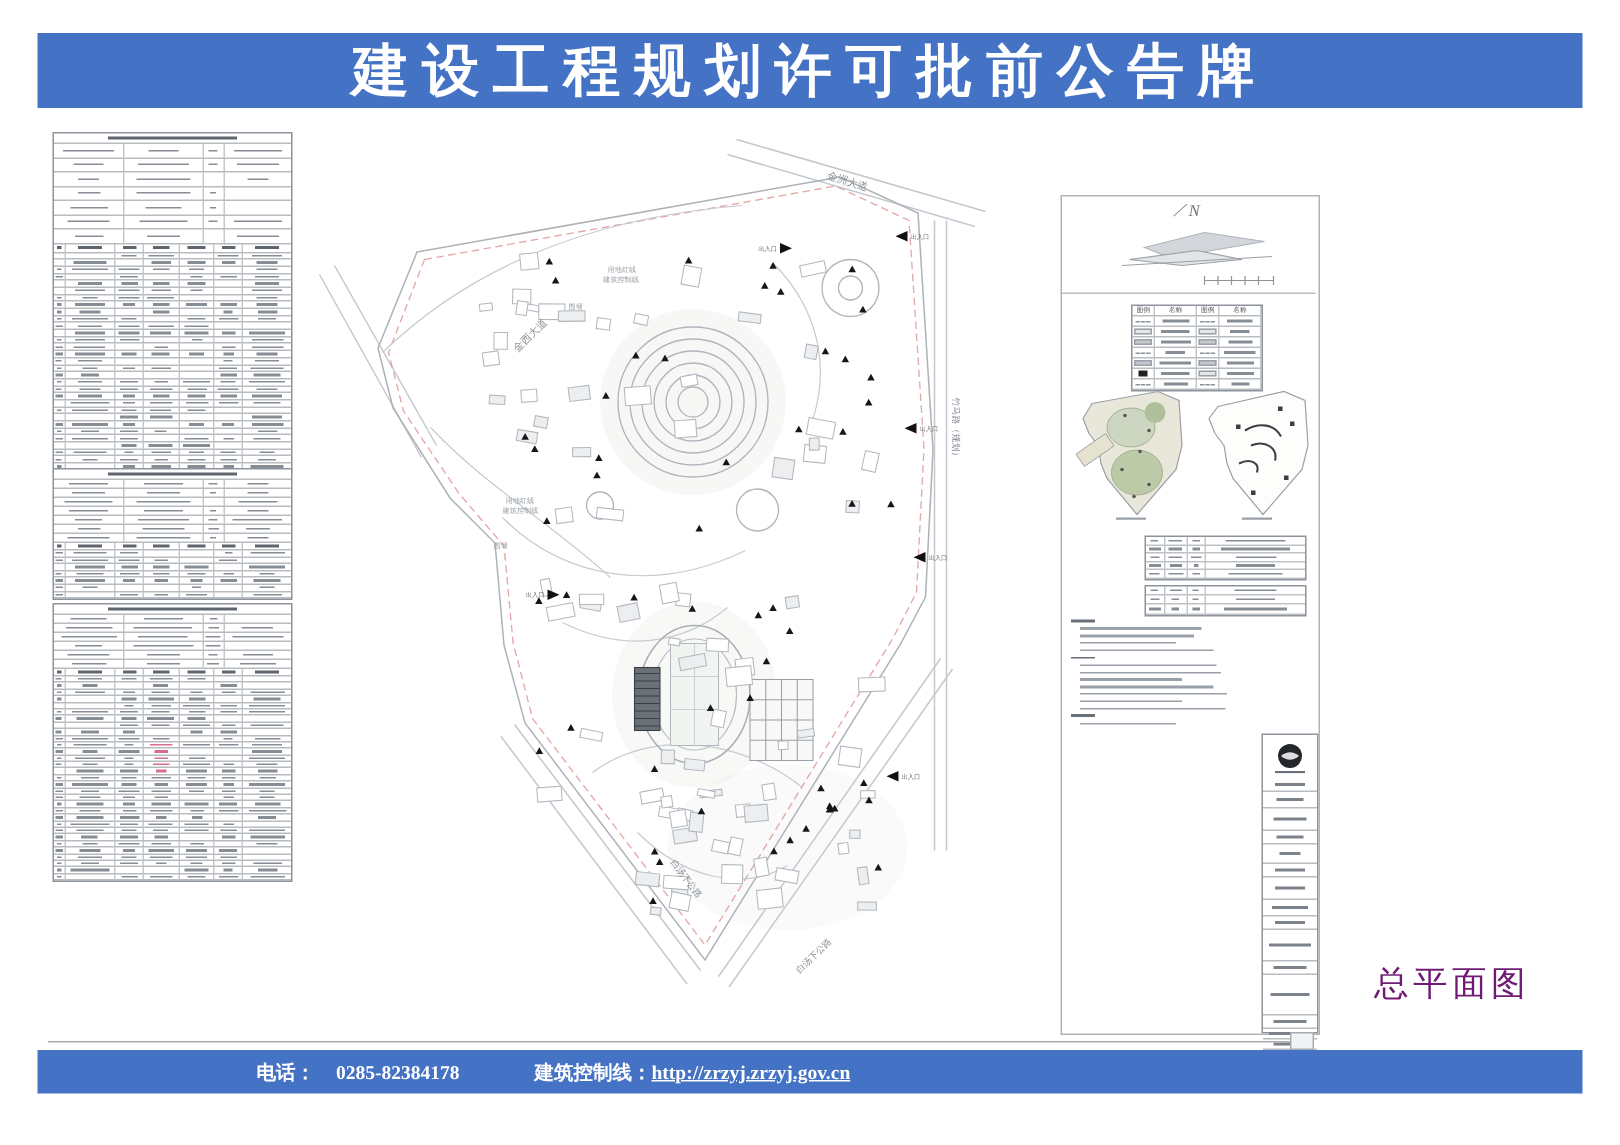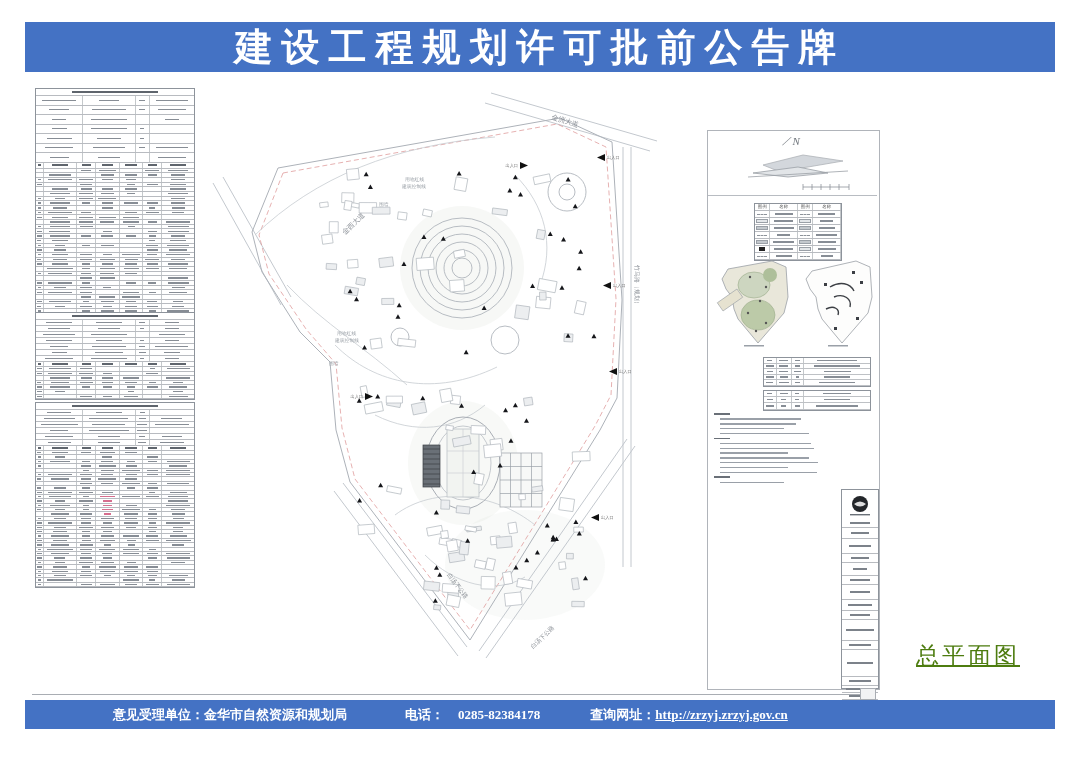--- a/index.html
+++ b/index.html
@@ -21,21 +21,21 @@
   
   #left-tables{left:35px;top:88px;width:158px;}
   .ltable{position:absolute;left:0;width:158px;border:0.8px solid #8d939b;background:#fff;}
   .trow{display:flex;width:100%;box-sizing:border-box;
         border-bottom:0.5px solid rgba(125,132,140,.55);}
   .tcell{box-sizing:border-box;display:flex;align-items:center;justify-content:center;
         border-right:0.5px solid rgba(125,132,140,.45);overflow:hidden;}
   .tcell:last-child{border-right:none;}
   .txtbar{display:block;height:1.4px;background:#878d95;}
   
-  #drawing-title{left:916px;top:640px;font-size:23px;letter-spacing:3px;color:#4d7c0f;text-decoration:underline;}
+  #drawing-title{left:916px;top:640px;font-size:23px;letter-spacing:3px;color:#701a75;}
   #frame-line{left:32px;top:694px;width:830px;height:0;border-top:1px solid #a9adb3;}
   #corner-box{left:860px;top:688px;width:14px;height:10px;border:1px solid #a9adb3;background:#f2f3f4;}
   
   #right-panel{left:707px;top:130px;width:171px;height:558px;border:1px solid #b0b4ba;background:#fff;}
   .rp{position:absolute;}
   #north-block{left:0;top:0;width:169px;height:64px;}
   #north-glyph{position:absolute;left:74px;top:4px;font-size:11px;color:#6e747b;font-style:italic;}
   #panel-divider{left:0;top:64px;width:169px;border-top:0.8px solid #b8bcc2;}
   #legend-table{left:46px;top:72px;width:86px;border:0.7px solid #8d939b;}
   .lgrow{display:flex;border-bottom:0.5px solid rgba(125,132,140,.55);height:6px;}
@@ -2429,18 +2429,17 @@
         </div>
       </div>
   </div>
 </div>
 
 <div class="abs" id="drawing-title">总平面图</div>
 <div class="abs" id="frame-line"></div>
 <div class="abs" id="corner-box"></div>
 
 <div class="abs" id="footer-banner">
-  <span class="seg">意见受理单位：金华市自然资源和规划局</span>
   <span class="seg phone-group">电话：</span>
   <span class="seg phone-val">0285-82384178</span>
-  <span class="seg web-group">查询网址：</span>
+  <span class="seg web-group">建筑控制线：</span>
   <a class="seg" href="#">http://zrzyj.zrzyj.gov.cn</a>
 </div>
 
 </body></html>

